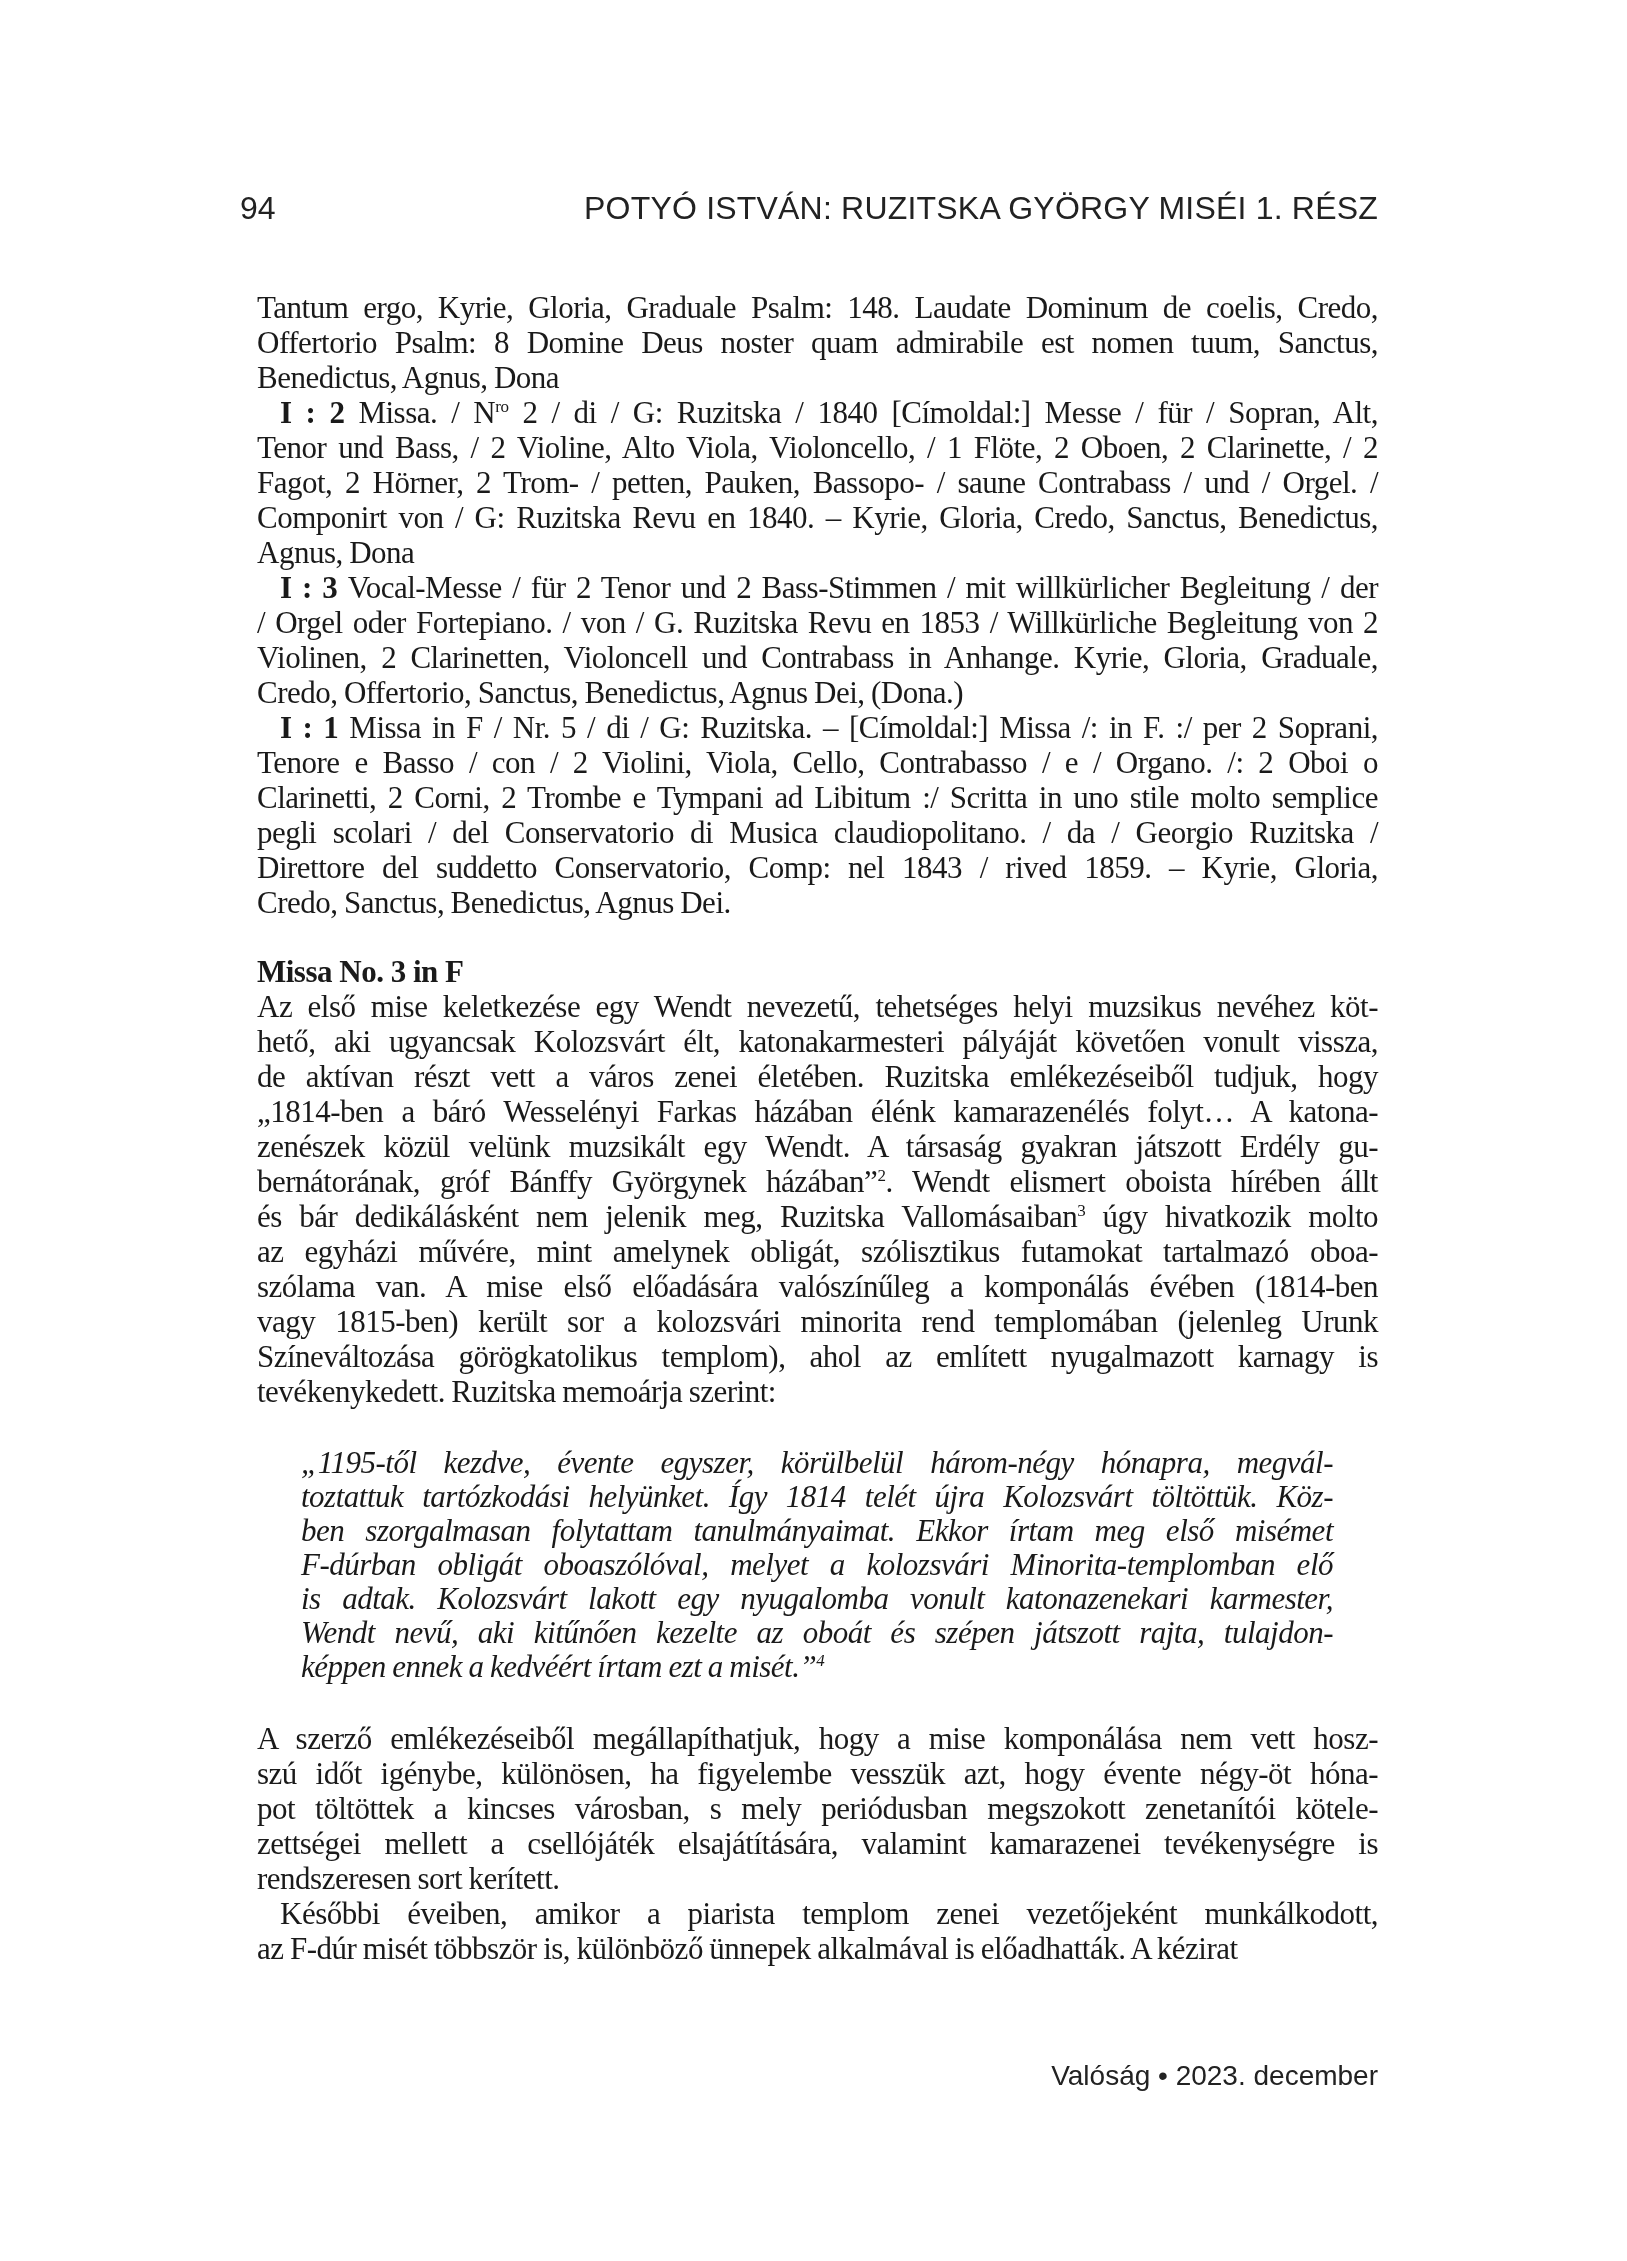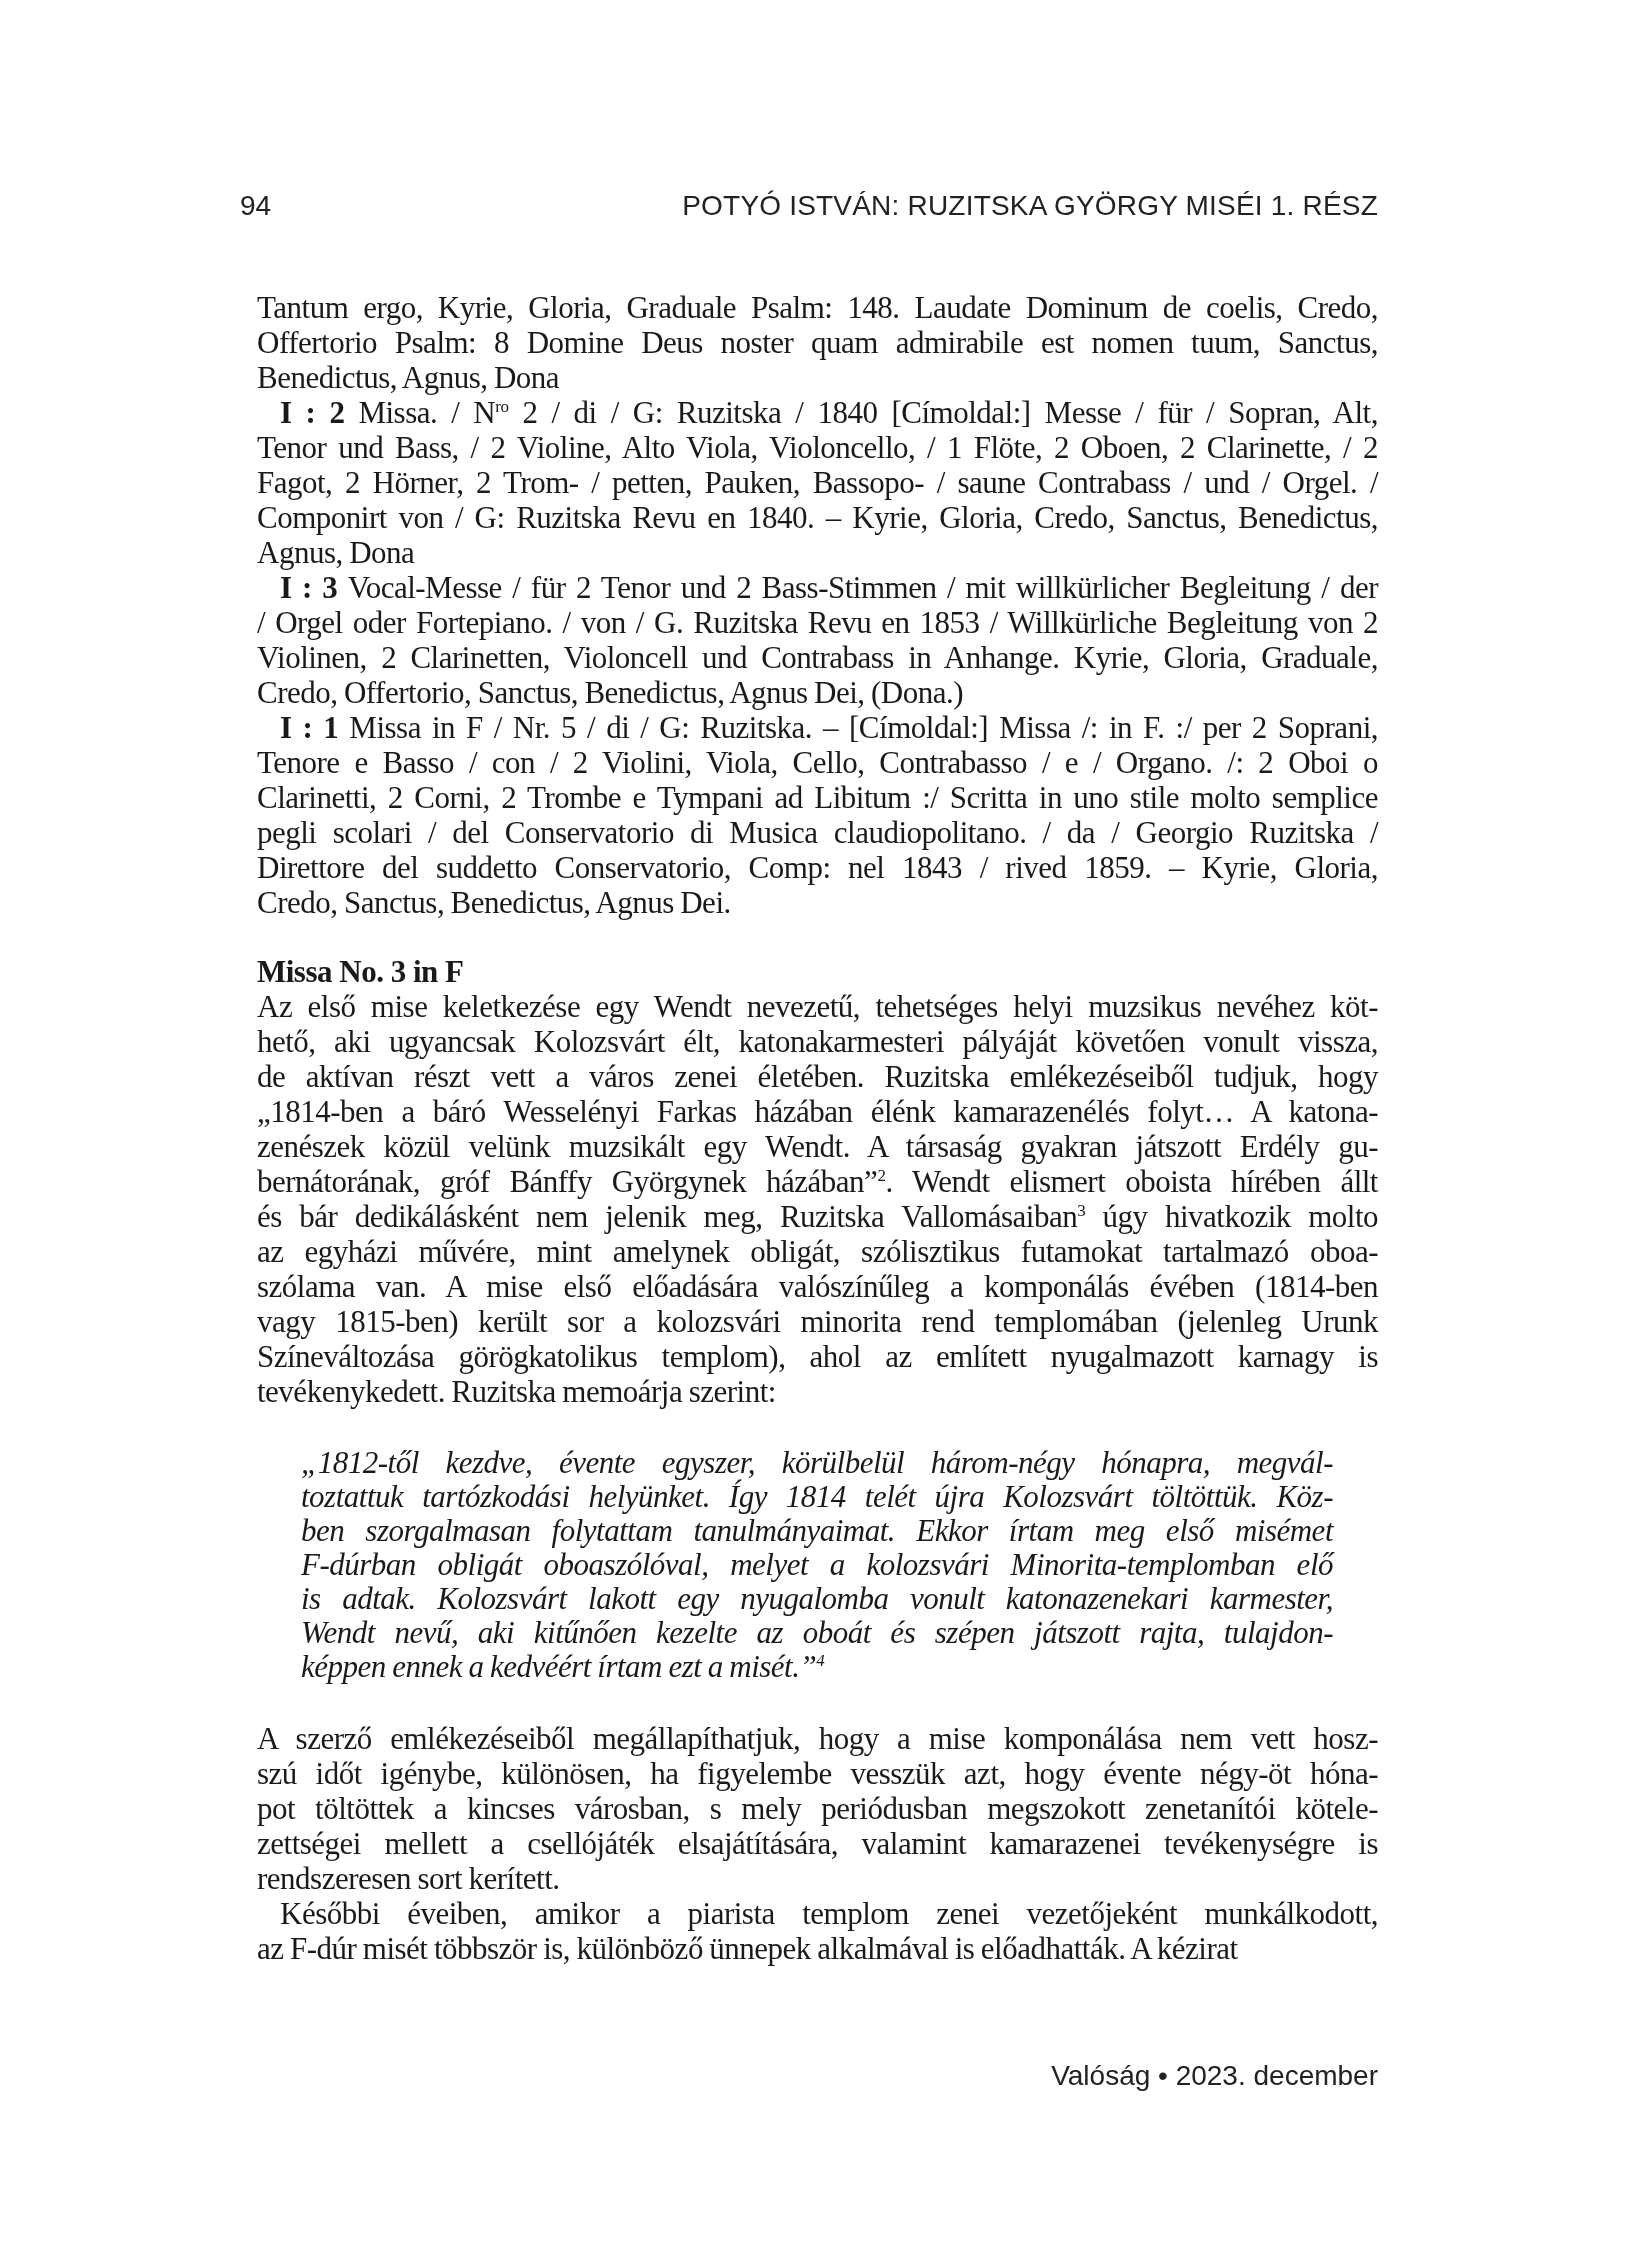--- a/index.html
+++ b/index.html
@@ -1,19 +1,19 @@
 <!DOCTYPE html>
 <html style="font-size:12.3px"><head>
   <meta charset="utf-8">
   <style>
     html, body { margin: 0; padding: 0; background: #ffffff; }
     body { width: 1628px; height: 2261px; position: relative; overflow: hidden; color: #1a1a1a; }
     .running-head {
       position: absolute; left: 240px; top: 190px; width: 1138px; height: 31px;
-      font-family: "Liberation Sans", sans-serif; font-size: 28px; color: #222;
+      font-family: "Liberation Sans", sans-serif; font-size: 32px; color: #222;
       display: flex; justify-content: space-between; align-items: baseline;
     }
     .running-head .title { letter-spacing: 0.2px; }
     .content {
       position: absolute; left: 257px; top: 290px; width: 1121px;
       font-family: "Liberation Serif", serif; font-size: 31px; color: #1a1a1a;
     }
     .line {
       height: 35px; line-height: 35px; white-space: nowrap;
       text-align: justify; text-align-last: justify;
@@ -76,21 +76,21 @@
       <div class="line"><span>bernátorának, gróf Bánffy Györgynek házában”</span><span class="sup">2</span><span>. Wendt elismert oboista hírében állt</span></div>
       <div class="line"><span>és bár dedikálásként nem jelenik meg, Ruzitska </span><span class="i">Vallomásai</span><span>ban</span><span class="sup">3</span><span> úgy hivatkozik molto</span></div>
       <div class="line"><span>az egyházi művére, mint amelynek obligát, szólisztikus futamokat tartalmazó oboa-</span></div>
       <div class="line"><span>szólama van. A mise első előadására valószínűleg a komponálás évében (1814-ben</span></div>
       <div class="line"><span>vagy 1815-ben) került sor a kolozsvári minorita rend templomában (jelenleg Urunk</span></div>
       <div class="line"><span>Színeváltozása görögkatolikus templom), ahol az említett nyugalmazott karnagy is</span></div>
       <div class="line last"><span>tevékenykedett. Ruzitska memoárja szerint:</span></div>
     </div>
   <div class="gap-md"></div>
   <div id="quote" class="quote">
-      <div class="line"><span class="i">„1812-től kezdve, évente egyszer, körülbelül három-négy hónapra, megvál-</span></div>
+      <div class="line"><span class="i">„1195-től kezdve, évente egyszer, körülbelül három-négy hónapra, megvál-</span></div>
       <div class="line"><span class="i">toztattuk tartózkodási helyünket. Így 1814 telét újra Kolozsvárt töltöttük. Köz-</span></div>
       <div class="line"><span class="i">ben szorgalmasan folytattam tanulmányaimat. Ekkor írtam meg első misémet</span></div>
       <div class="line"><span class="i">F-dúrban obligát oboaszólóval, melyet a kolozsvári Minorita-templomban elő</span></div>
       <div class="line"><span class="i">is adtak. Kolozsvárt lakott egy nyugalomba vonult katonazenekari karmester,</span></div>
       <div class="line"><span class="i">Wendt nevű, aki kitűnően kezelte az oboát és szépen játszott rajta, tulajdon-</span></div>
       <div class="line last"><span class="i">képpen ennek a kedvéért írtam ezt a misét.”</span><span class="sup">4</span></div>
     </div>
   <div class="gap-md"></div>
   <div id="para2">
       <div class="line"><span>A szerző emlékezéseiből megállapíthatjuk, hogy a mise komponálása nem vett hosz-</span></div>

